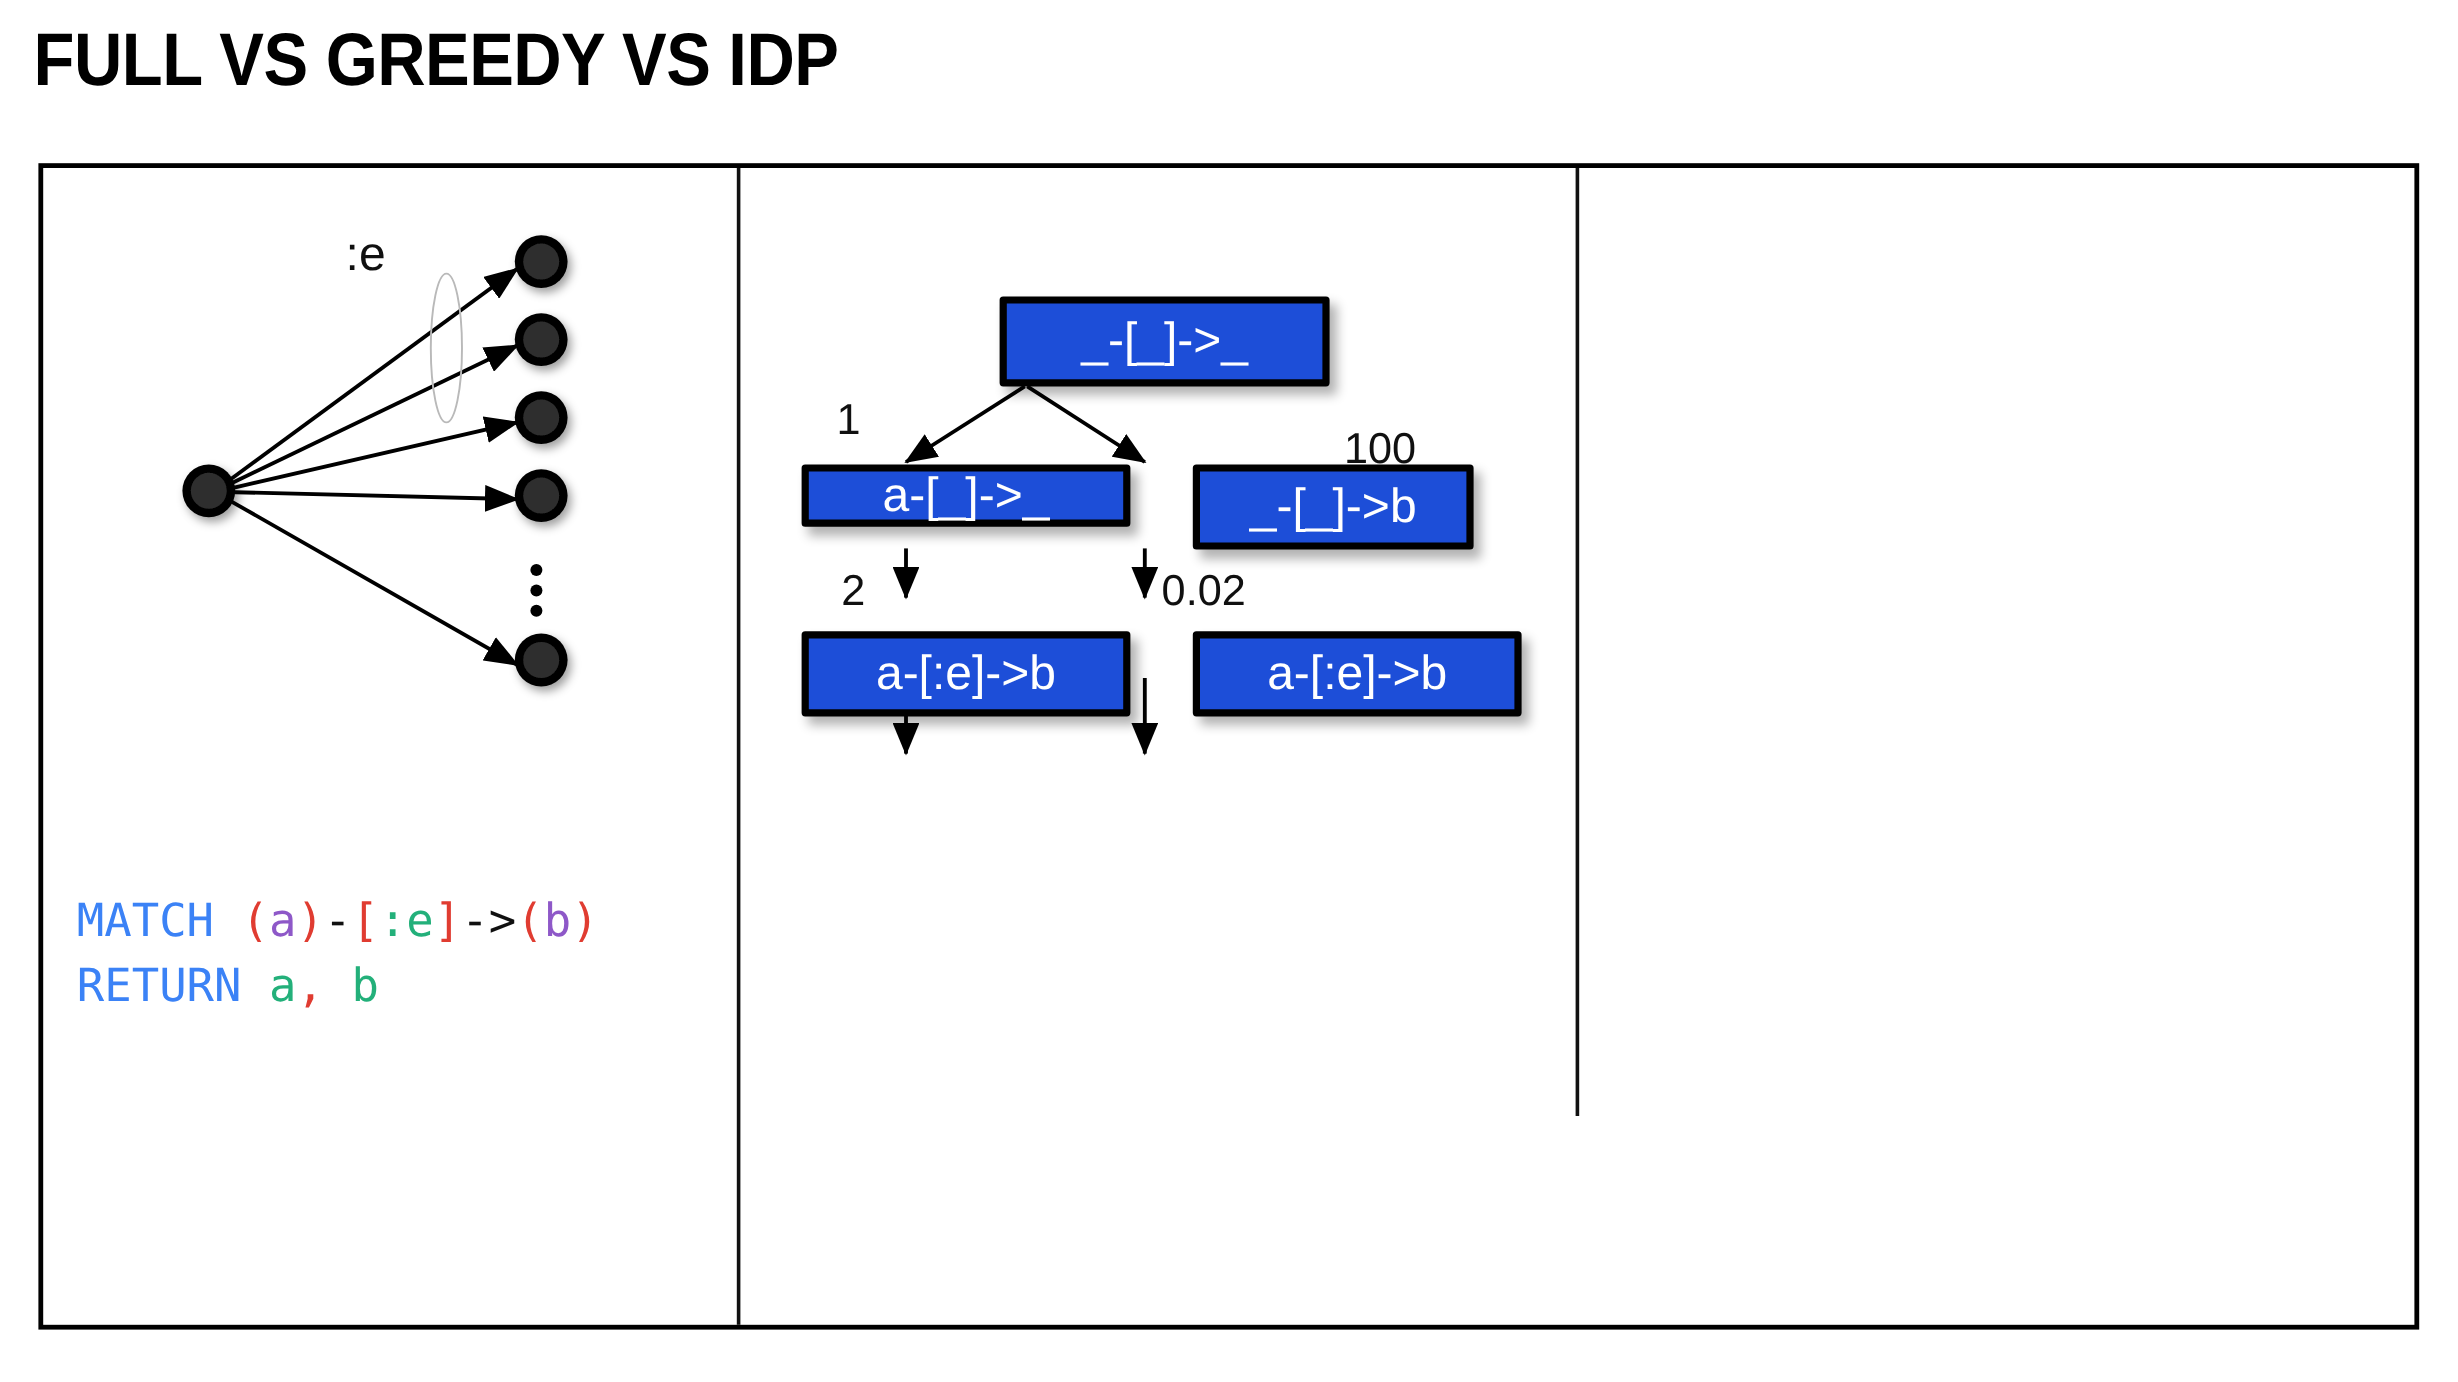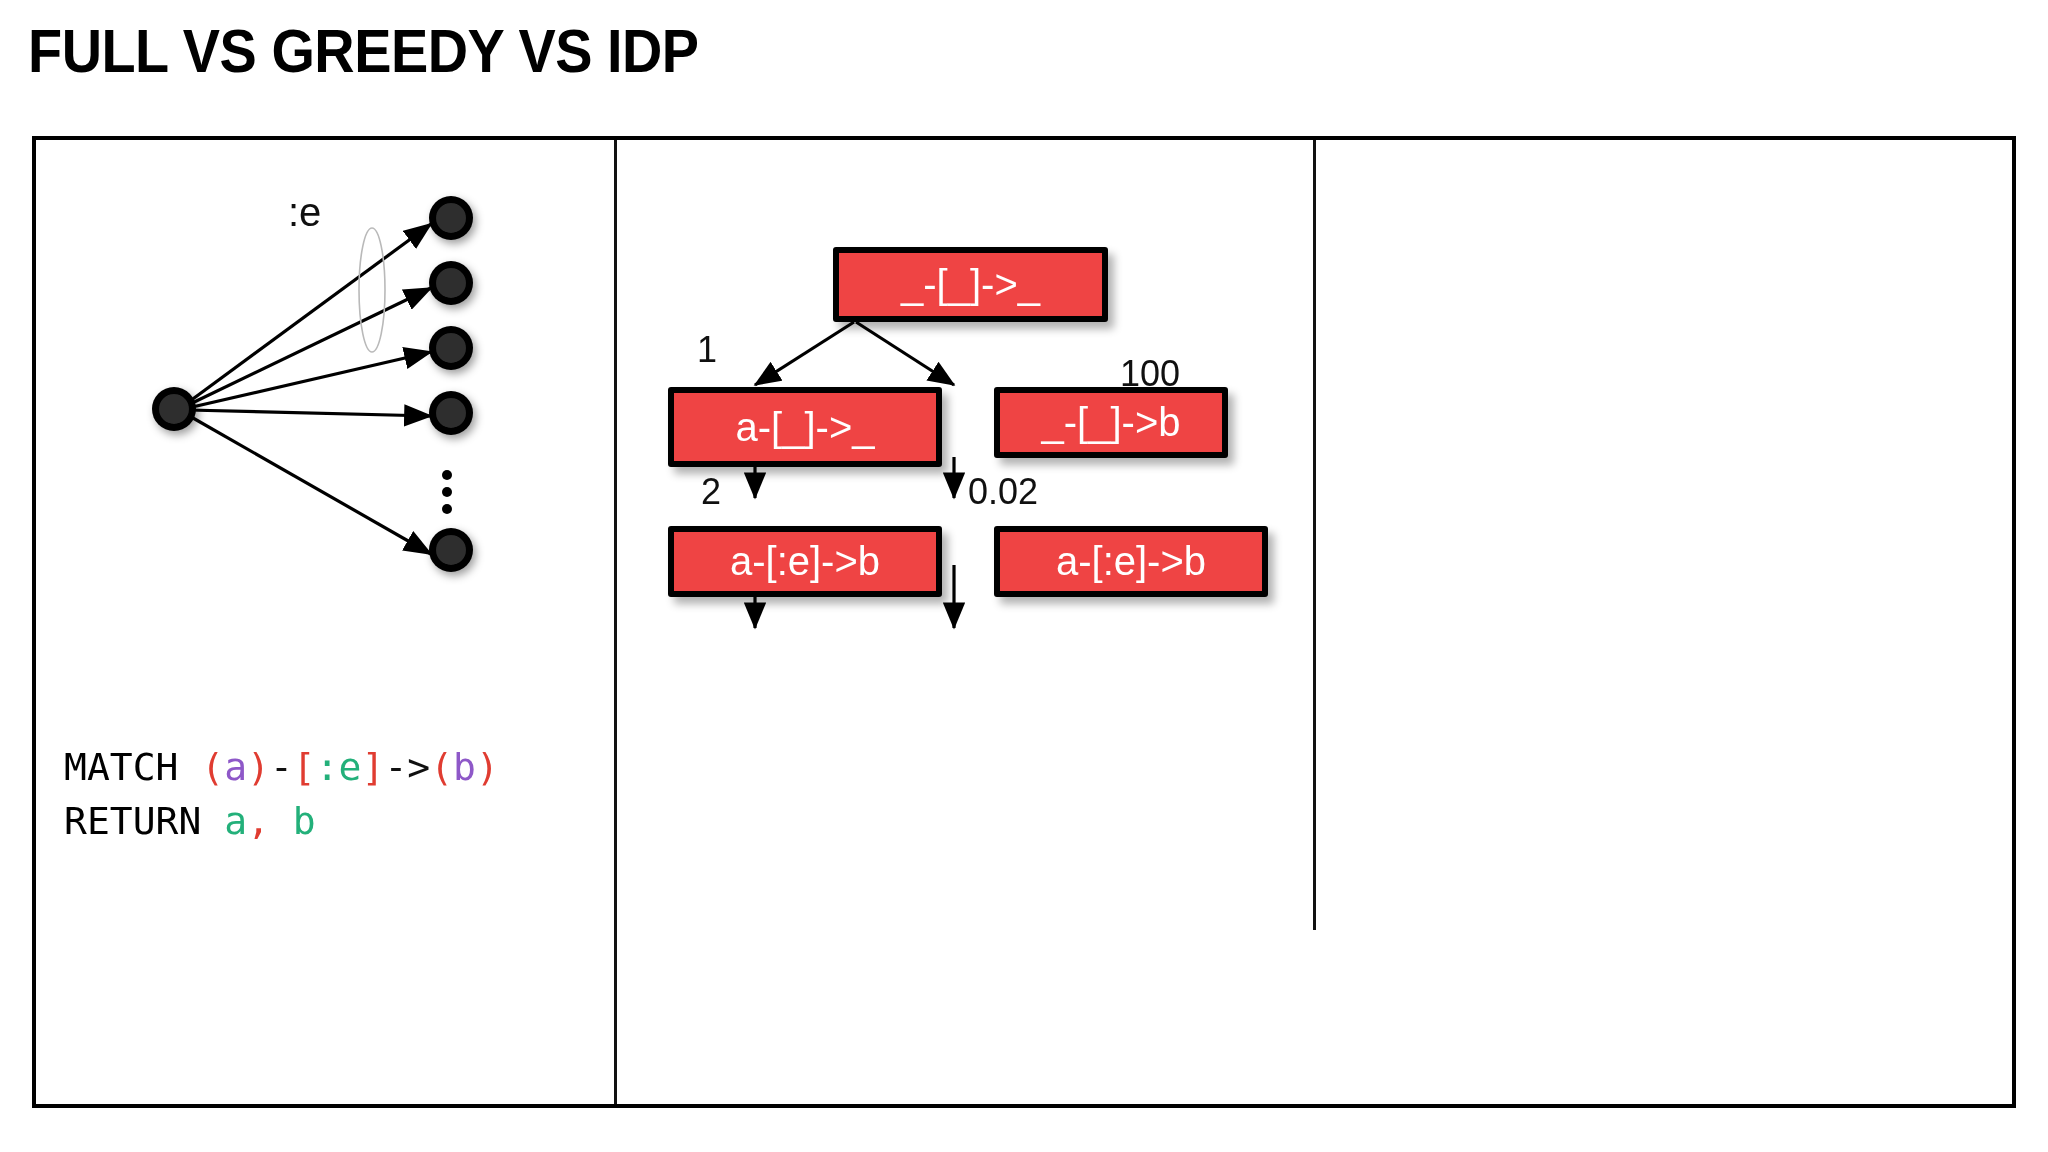--- a/index.html
+++ b/index.html
@@ -72,42 +72,42 @@
   
   #cypher-query {
     position: absolute;
     left: 28px;
     top: 600px;
     font-family: "DejaVu Sans Mono", "Liberation Mono", monospace;
     font-size: 38px;
     line-height: 54px;
     white-space: pre;
   }
-  .tok-kw    { color: #000000; }
+  .tok-kw    { color: #3b82f6; }
   .tok-paren { color: #e03c31; }
   .tok-var   { color: #8e58c8; }
   .tok-brack { color: #e03c31; }
   .tok-rel   { color: #23b07a; }
   .tok-arrow { color: #101010; }
   .tok-ret   { color: #23b07a; }
   .tok-comma { color: #e03c31; }
   .tok-plain { color: #101010; }
 
   
   #panel-tree {
     position: absolute;
     left: 578px; top: 0;
     width: 699px; height: 964px;
   }
   #tree-svg { position: absolute; left: 0; top: 0; }
 
   .plan-box {
     position: absolute;
     box-sizing: border-box;
-    background: #ef4444;
+    background: #1d4ed8;
     border: 6px solid #000000;
     border-radius: 3px;
     box-shadow: 6px 7px 9px rgba(0,0,0,0.30);
     display: flex;
     align-items: center;
     justify-content: center;
     color: #ffffff;
     font-family: "Liberation Sans", sans-serif;
     font-size: 40px;
     letter-spacing: 0px;
@@ -217,21 +217,21 @@
 
         <line x1="340" y1="317" x2="340" y2="358" marker-end="url(#treeArrow)"></line>
 
         <line x1="141" y1="425" x2="141" y2="488" marker-end="url(#treeArrow)"></line>
         <line x1="340" y1="425" x2="340" y2="488" marker-end="url(#treeArrow)"></line>
       </g>
     </svg>
 
     <div class="plan-box" style="left:219px; top:107px; width:275px; height:75px;">_-[_]-&gt;_</div>
 
-    <div class="plan-box" style="left:54px; top:247px; width:274px; height:80px;">a-[_]-&gt;_</div>
+    <div class="plan-box" style="left:54px; top:247px; width:274px; height:52px;">a-[_]-&gt;_</div>
 
     <div class="plan-box" style="left:380px; top:247px; width:234px; height:71px;">_-[_]-&gt;b</div>
 
     <div class="plan-box" style="left:54px; top:386px; width:274px; height:71px;">a-[:e]-&gt;b</div>
 
     <div class="plan-box" style="left:380px; top:386px; width:274px; height:71px;">a-[:e]-&gt;b</div>
 
     <div class="cost-label" style="left:83px; top:189px;">1</div>
 
     <div class="cost-label" style="left:506px; top:189px;margin-top:24px;">100</div>

